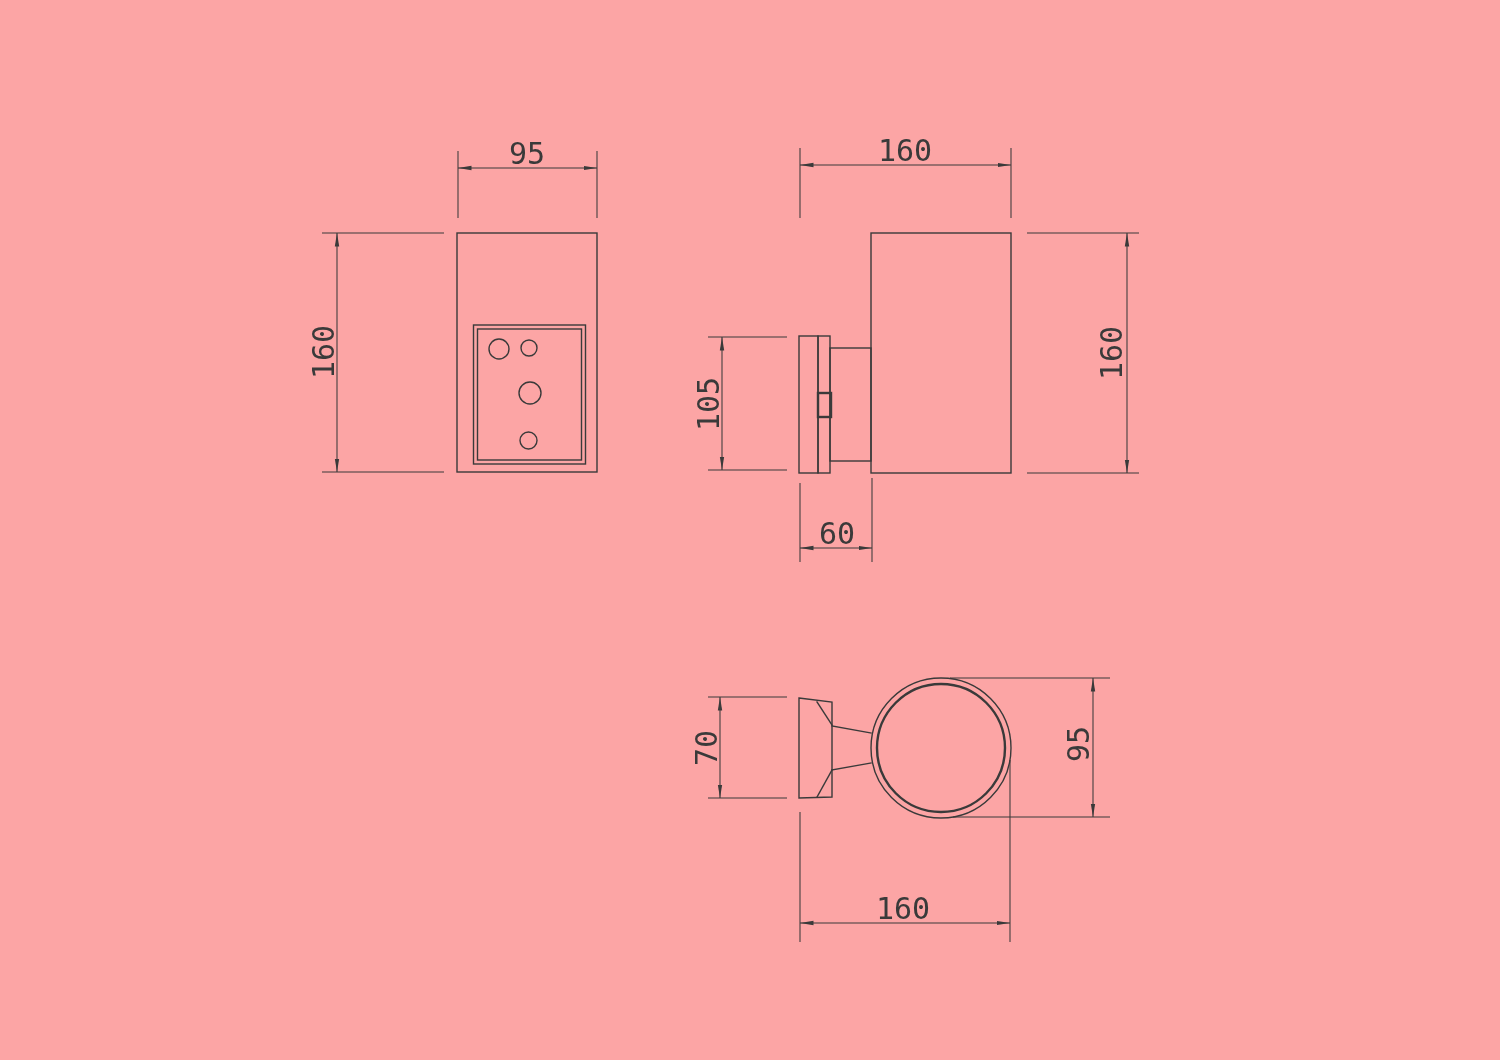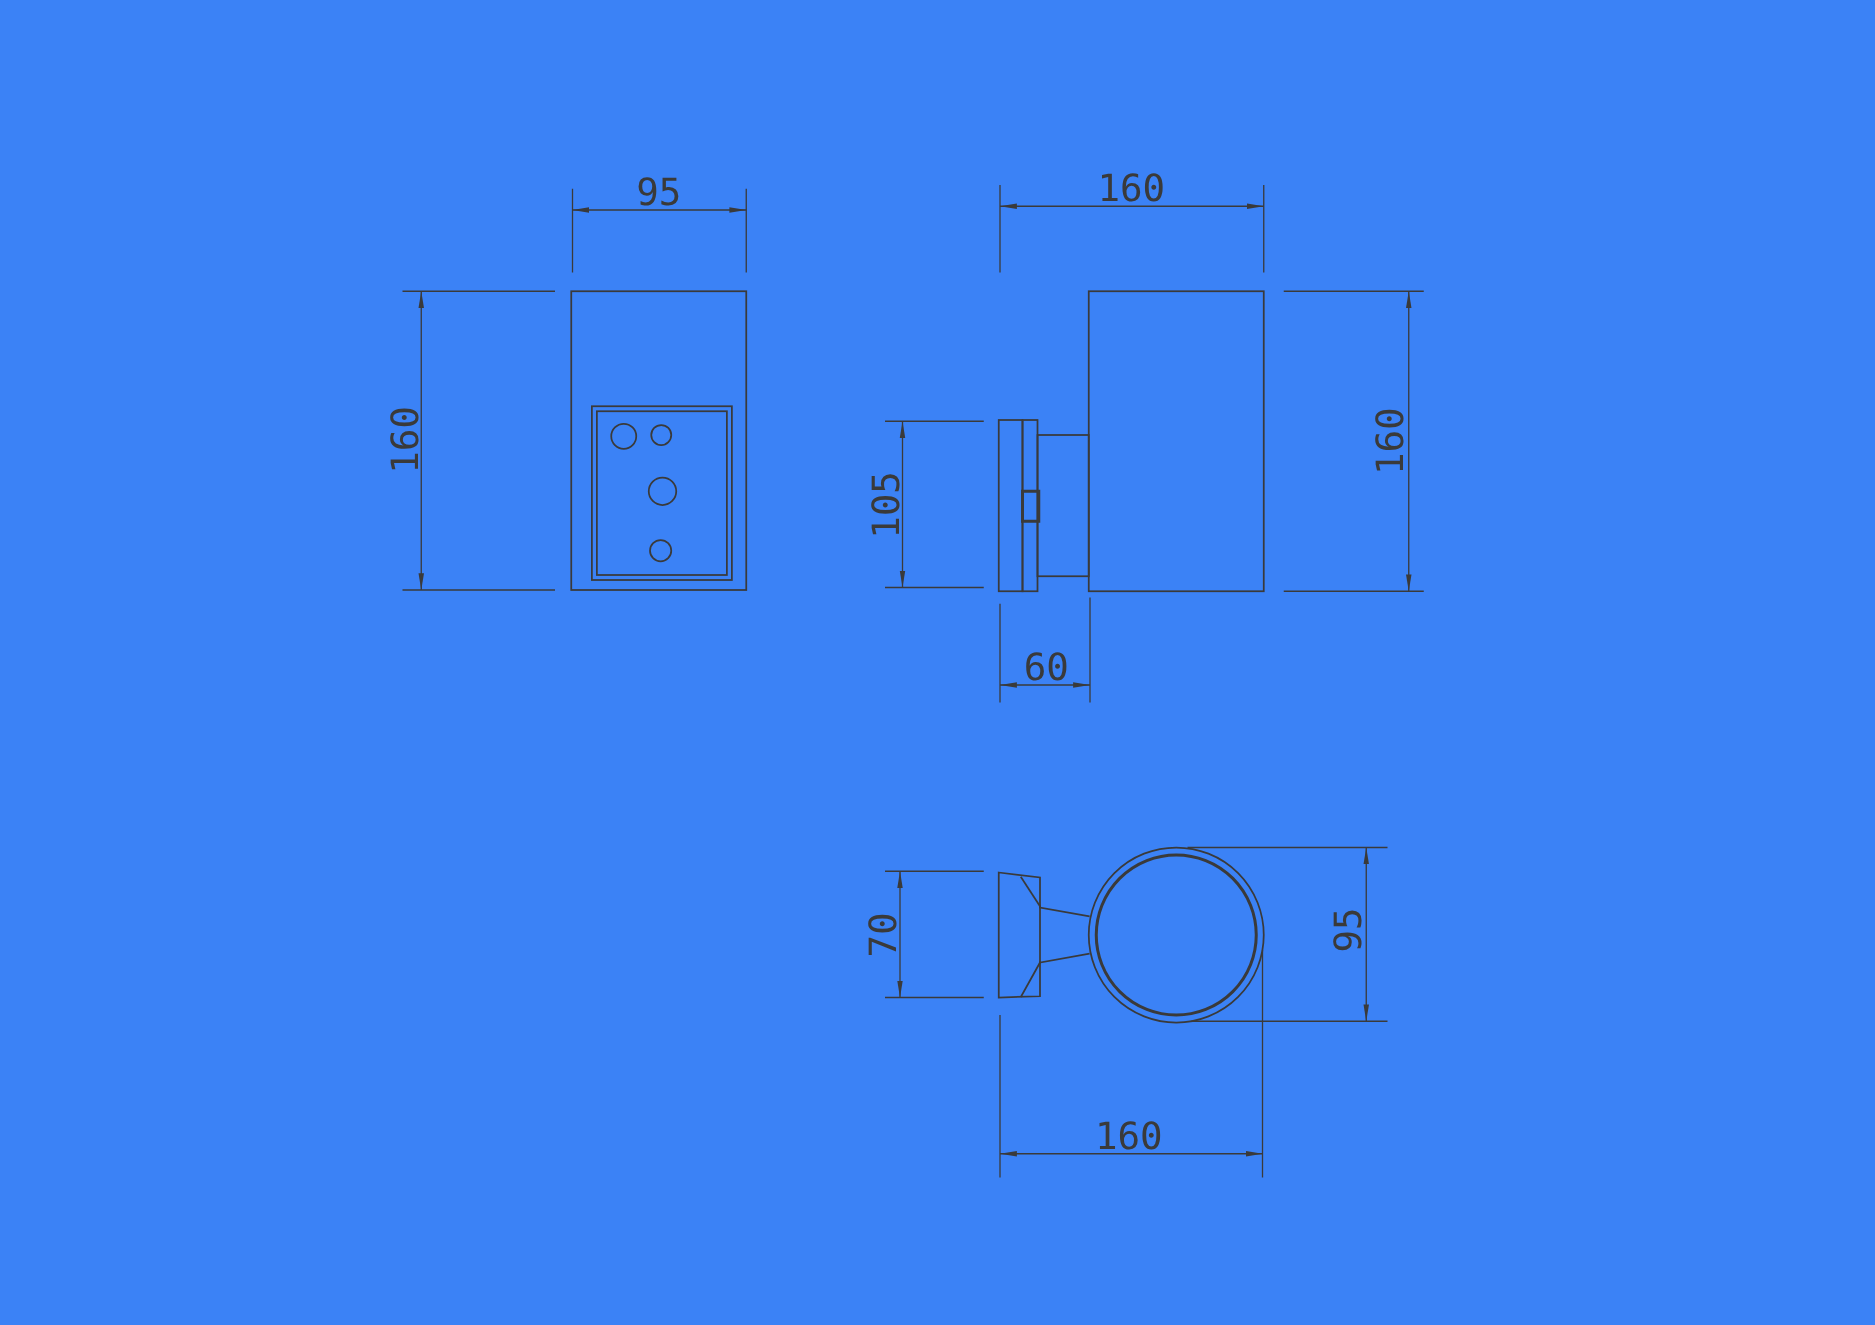--- a/index.html
+++ b/index.html
@@ -4,21 +4,21 @@
 <style>
   html, body {
     margin: 0;
     padding: 0;
     background: #ffffff;
   }
   .canvas {
     position: relative;
     width: 1500px;
     height: 1060px;
-    background: #3b82f6;
+    background: #fca5a5;
     overflow: hidden;
   }
   svg { display: block; }
   
   .obj {
     stroke: #3a3a3a;
     stroke-width: 1.4;
     fill: none;
     stroke-linejoin: miter;
     stroke-linecap: square;

